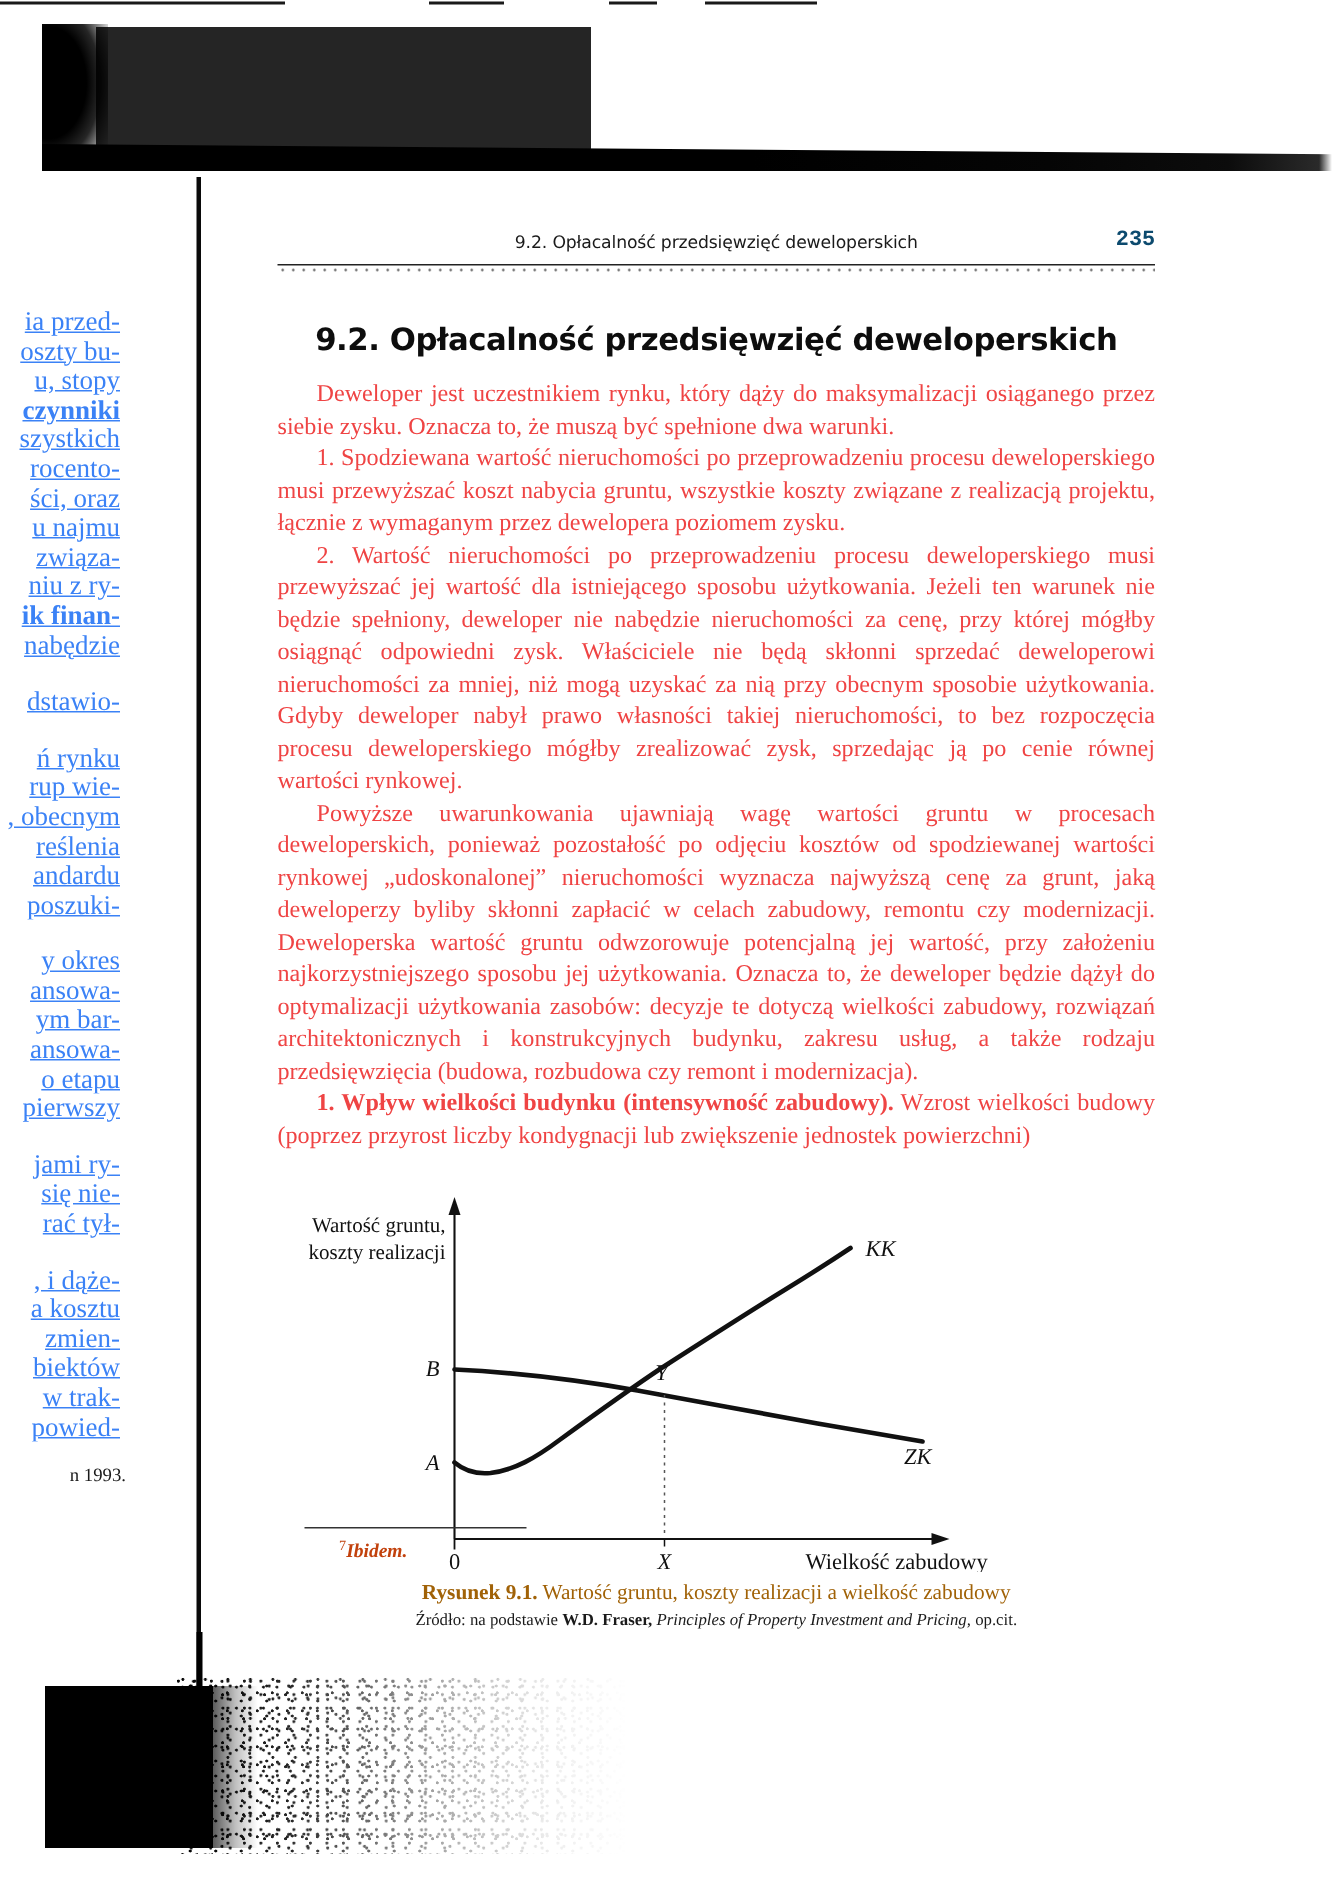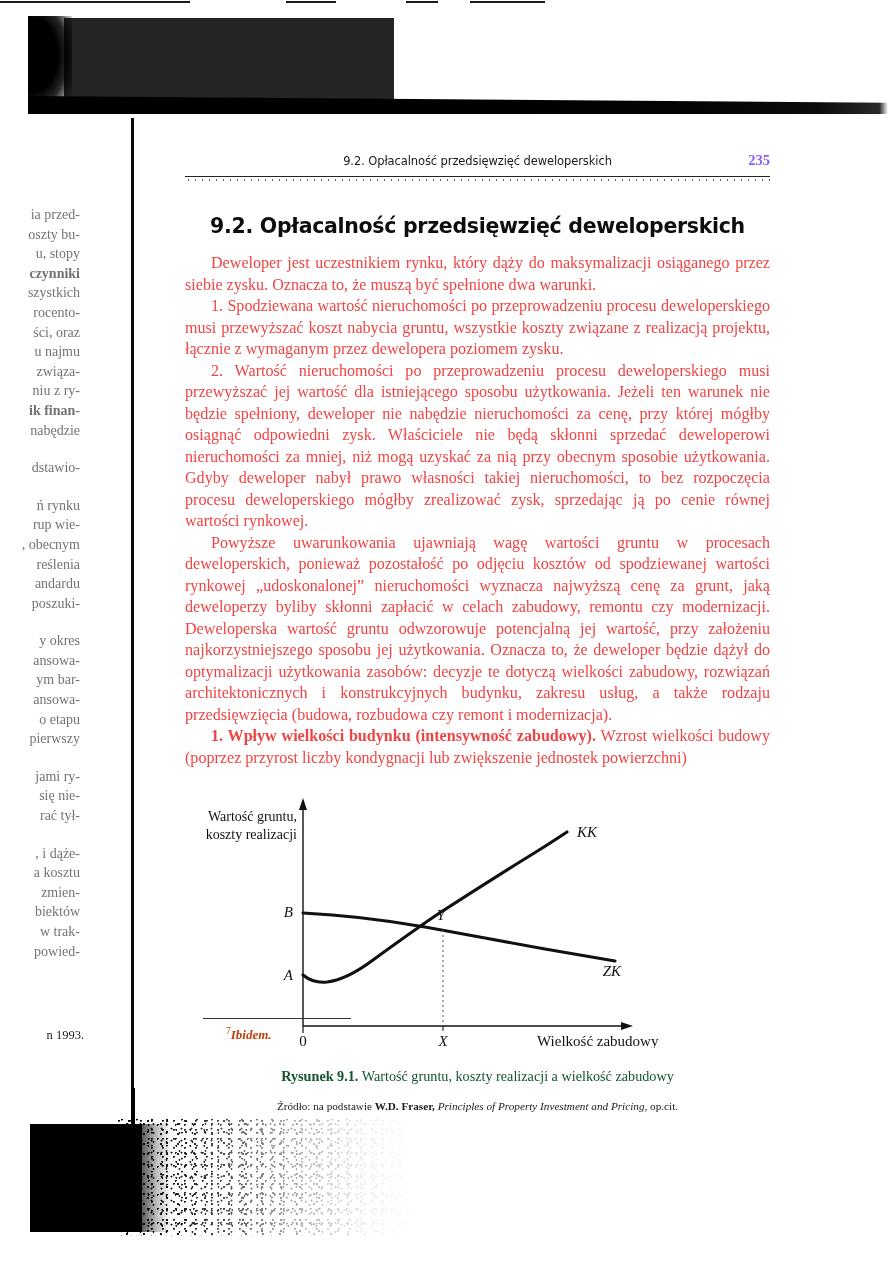--- a/index.html
+++ b/index.html
@@ -114,31 +114,32 @@
     background: #000;
   }
 
   
   #margin-column {
     position: absolute;
     left: 0; top: 205px;
     width: 84px;
     text-align: right;
     font-family: "Liberation Serif", serif;
-    font-size: 14px;
+    font-size: 18px;
     line-height: 19.6px;
-    color: #737373;
+    color: #3b82f6;
+    text-decoration: underline;
   }
   #margin-column .mblock { margin-bottom: 18px; }
   #margin-column .mline { white-space: nowrap; overflow: hidden; padding-right: 4px; }
   #margin-column .mline.b { font-weight: bold; }
 
   #margin-footnote {
     position: absolute;
-    left: 0; top: 1028px;
+    left: 0; top: 976px;
     width: 84px;
     text-align: right;
     padding-right: 6px;
     font-size: 12.5px;
     color: #1a1a1a;
   }
 
   
   #page-column {
     position: absolute;
@@ -156,24 +157,24 @@
     top: 2px;
     text-align: center;
     font-family: "DejaVu Sans", sans-serif;
     font-size: 11.5px;
     color: #1a1a1a;
     letter-spacing: -0.1px;
   }
   #running-head .rh-page {
     position: absolute;
     right: 0; top: 0;
-    font-family: Liberation Serif, serif;
+    font-family: Liberation Mono, monospace;
     font-weight: bold;
     font-size: 14.5px;
-    color: #8b5cf6;
+    color: #0c4a6e;
   }
   #running-head .rh-rule {
     position: absolute;
     left: 0; right: 0; top: 24px;
     height: 1px;
     background: #222;
   }
   #running-head .rh-rule-dots {
     position: absolute;
     left: 0; right: 0; top: 27px;
@@ -213,28 +214,28 @@
   #figure-block {
     margin-top: 22px;
   }
   #chart-wrap {
     position: relative;
     width: 585px;
     height: 258px;
   }
   #chart-svg { display: block; }
   .fig-caption {
-    margin-top: 20px;
+    margin-top: 6px;
     text-align: center;
     font-size: 14.2px;
-    color: #14532d;
+    color: #a16207;
   }
   .fig-caption .cap-label { font-weight: bold; }
   .fig-source {
-    margin-top: 15px;
+    margin-top: 3px;
     text-align: center;
     font-size: 11.2px;
     color: #1a1a1a;
   }
   .fig-source .src-lead { font-weight: normal; }
   .fig-source .src-author { font-weight: bold; }
   .fig-source .src-title { font-style: italic; }
 
   
   #footnote-area {

